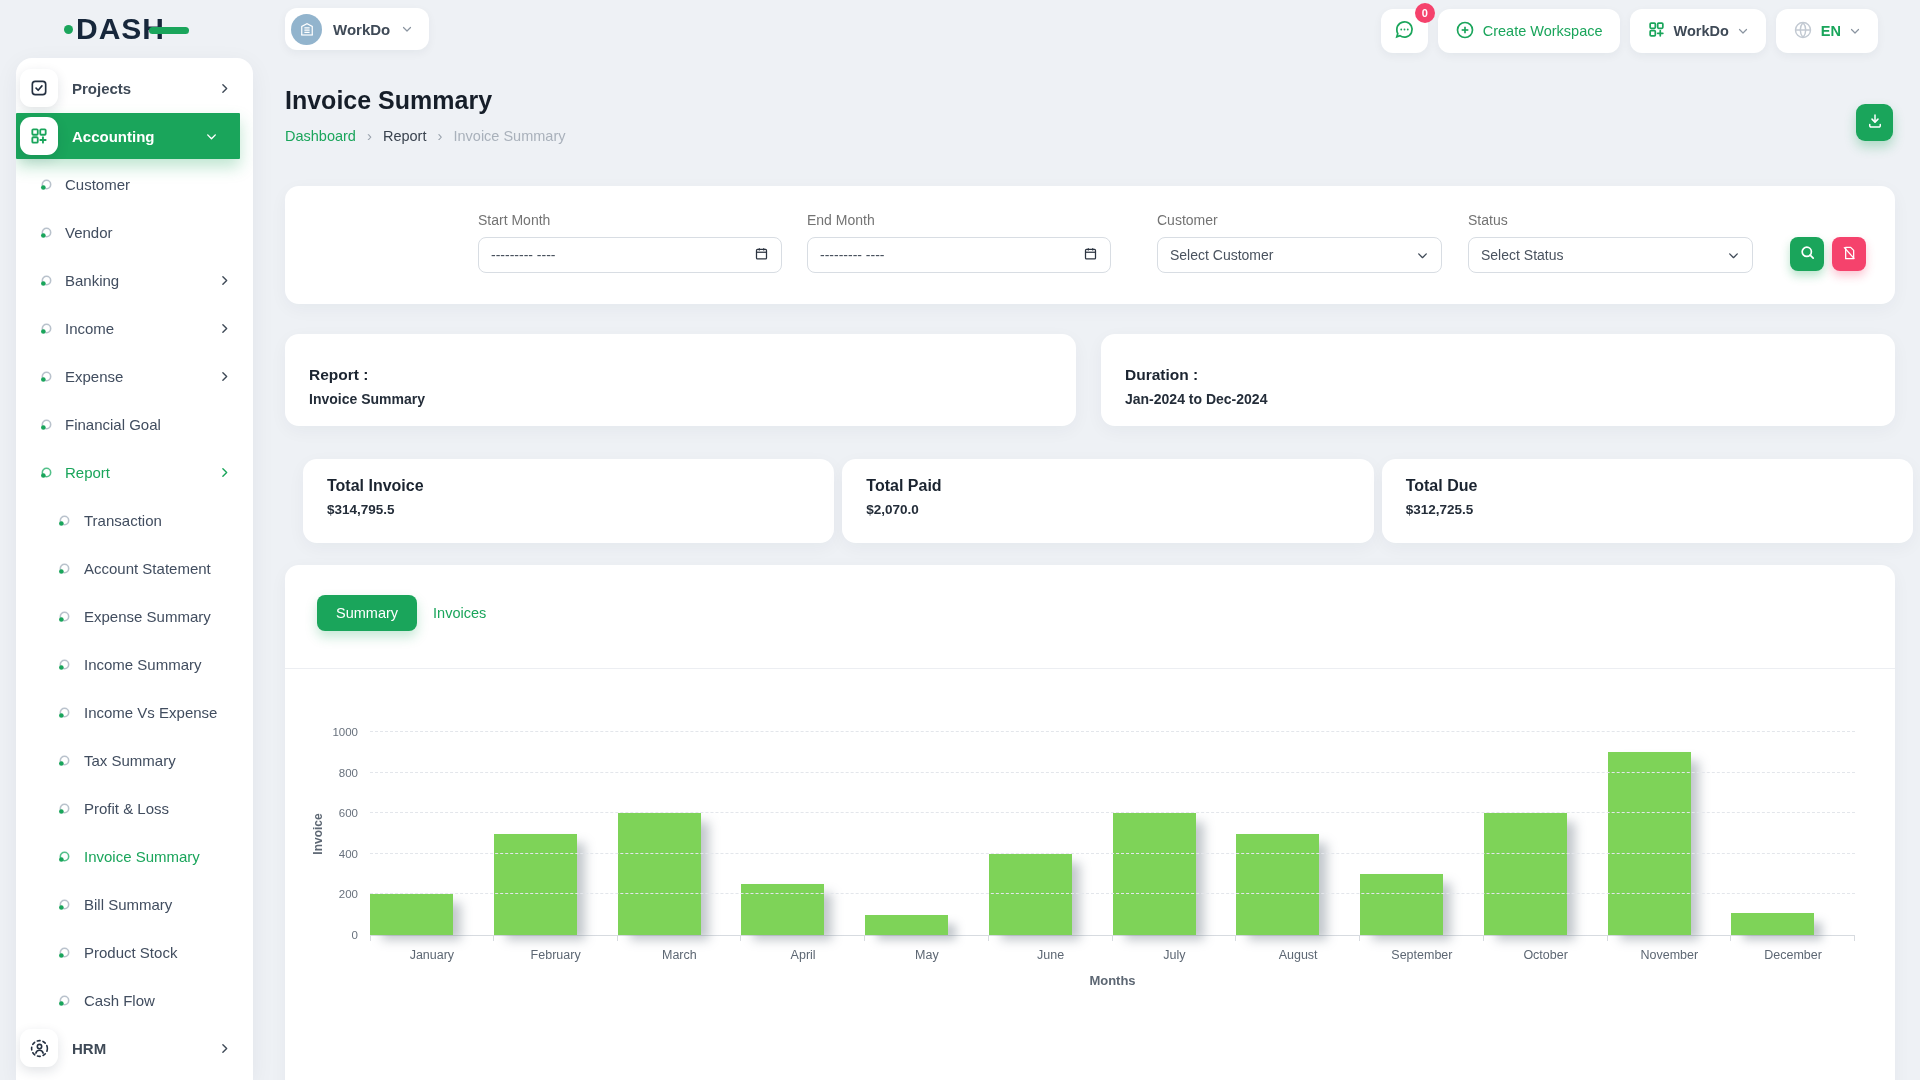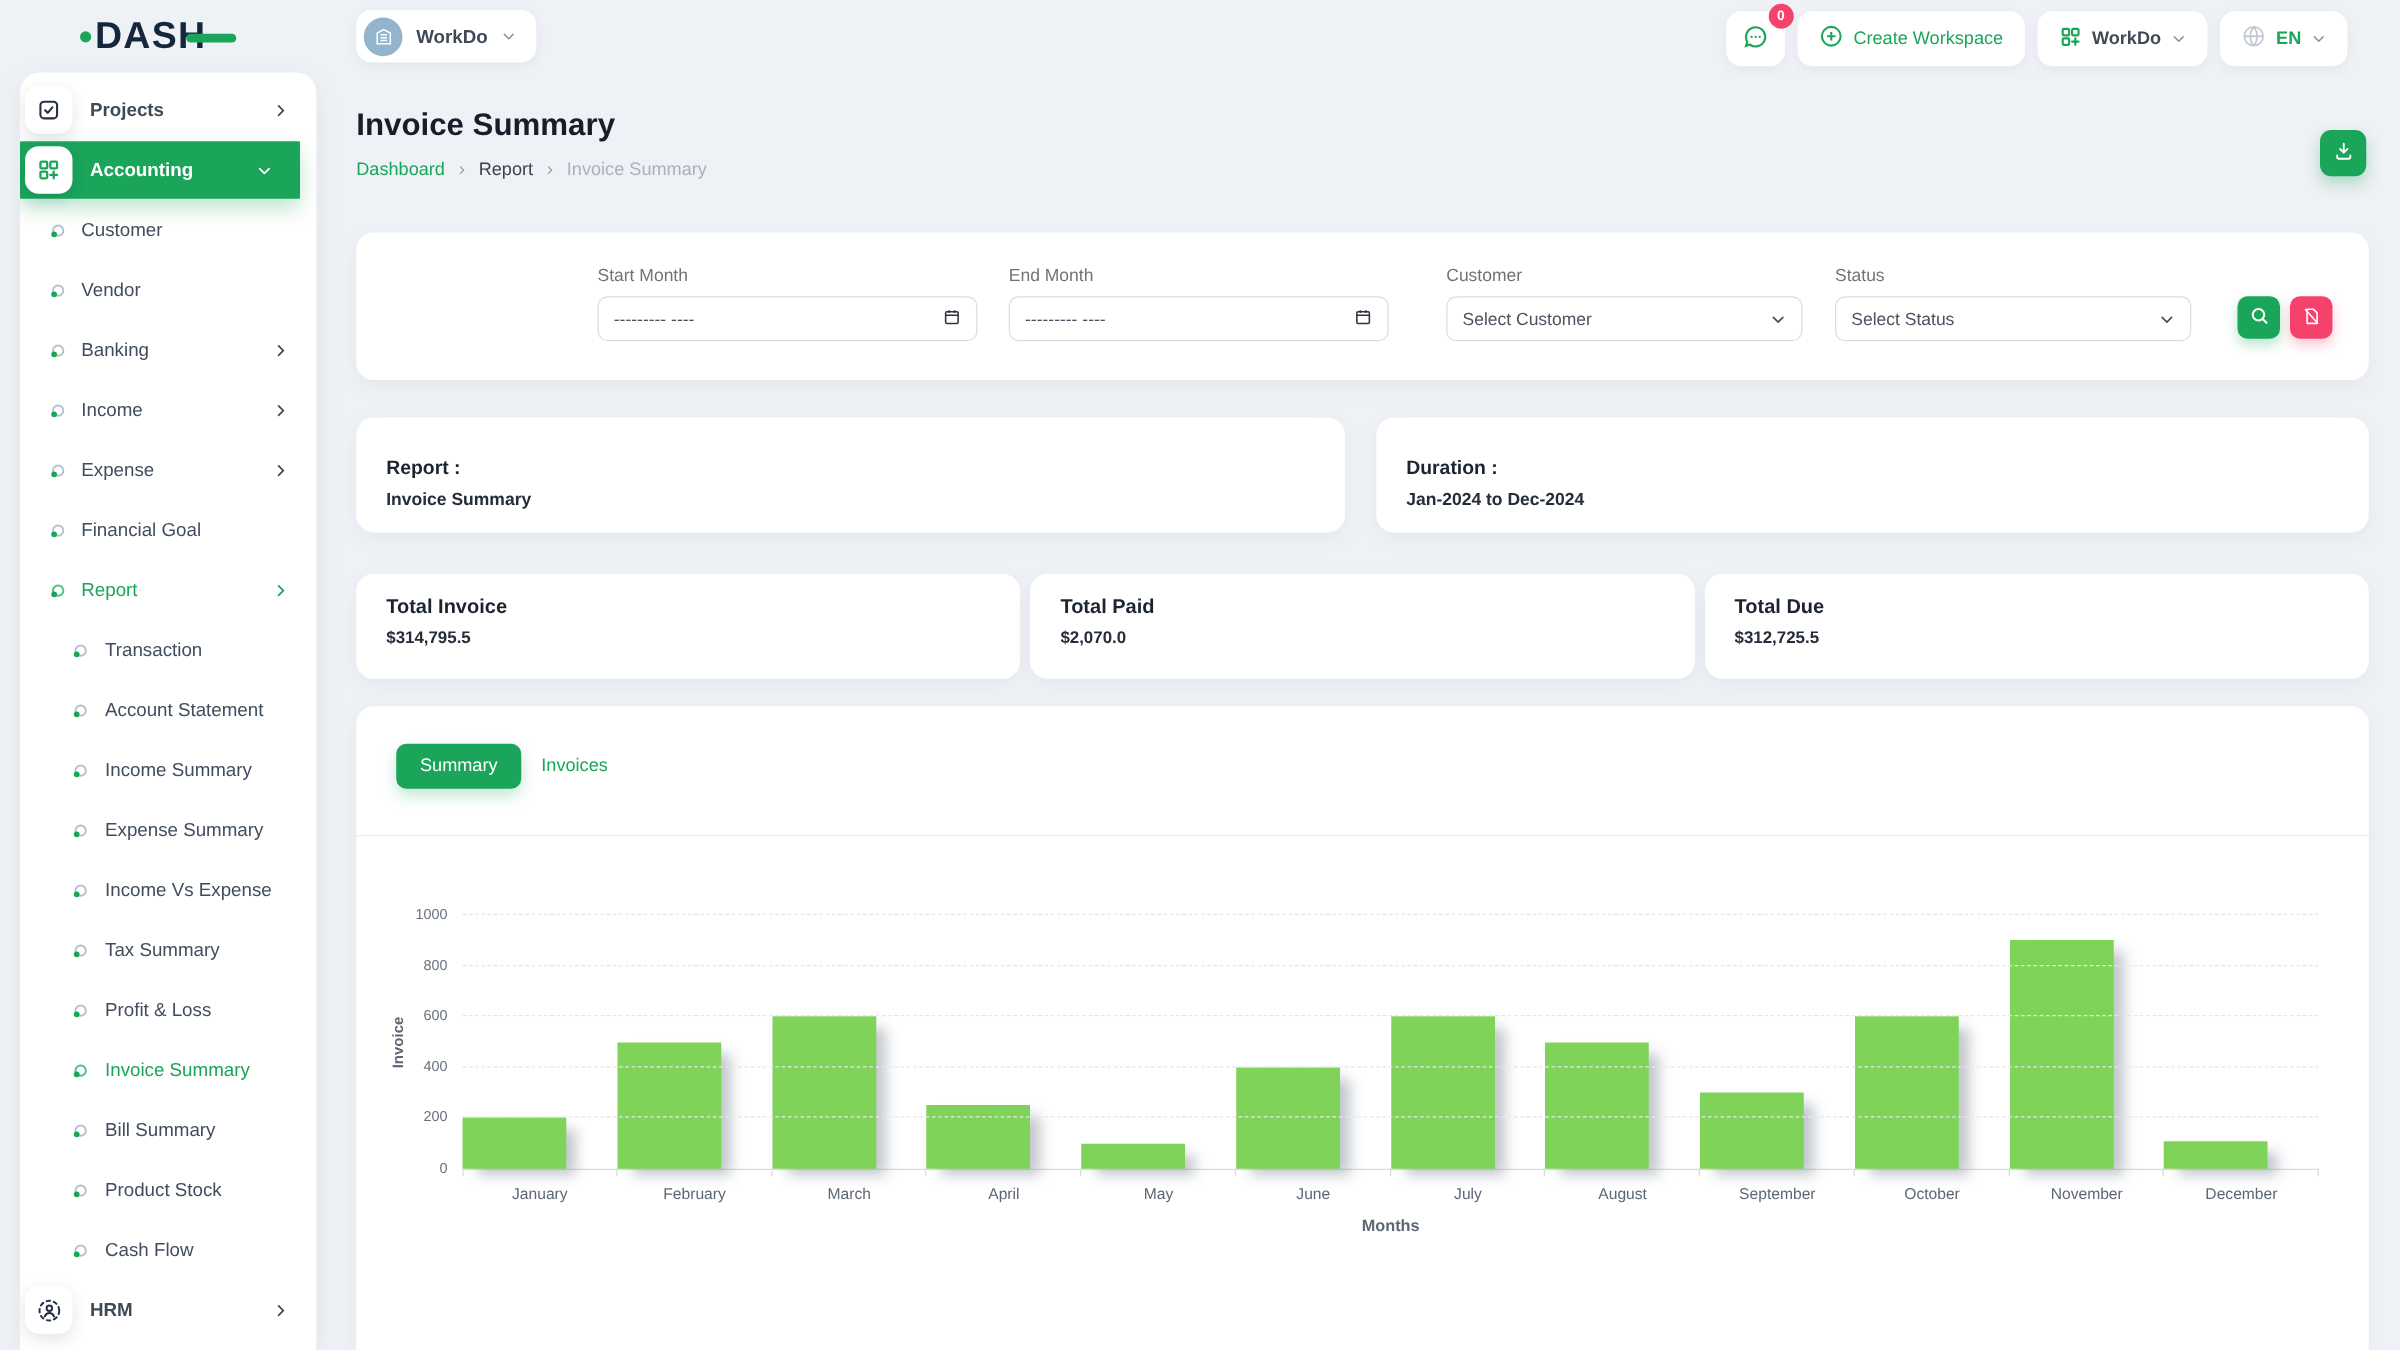--- a/index.html
+++ b/index.html
@@ -74,21 +74,21 @@
   .ml25{margin-left:25px;} .ml46{margin-left:46px;} .ml26{margin-left:26px;} .ml37{margin-left:37px;}
   .filter-btns{display:flex;gap:8px;margin-top:25px;}
   .sq-btn{width:34px;height:34px;border:none;border-radius:8px;display:flex;align-items:center;justify-content:center;cursor:pointer;}
   .sq-btn.green{background:var(--accent);box-shadow:0 5px 10px rgba(26,165,91,.3);}
   .sq-btn.pink{background:var(--danger);box-shadow:0 5px 10px rgba(245,66,108,.3);}
   .info-card{position:absolute;top:334px;height:92px;padding:32px 24px;}
   .info-card.report{left:285px;width:791px;}
   .info-card.duration{left:1101px;width:794px;}
   .ic-label{font-size:15.5px;font-weight:700;color:var(--txt-dark);}
   .ic-value{font-size:14px;font-weight:700;color:#242d39;margin-top:7px;}
-  .totals-row{position:absolute;left:285px;top:459px;width:1610px;height:84px;display:flex;gap:8px;}
+  .totals-row{position:absolute;left:303px;top:459px;width:1610px;height:84px;display:flex;gap:8px;}
   .total-card{flex:1;padding:18px 24px;}
   .tc-label{font-size:16px;font-weight:700;color:var(--txt-dark);}
   .tc-value{font-size:13.5px;font-weight:700;color:#242d39;margin-top:7px;}
   
   .chart-card{position:absolute;left:285px;top:565px;width:1610px;height:585px;}
   .tabs{position:absolute;left:32px;top:30px;display:flex;align-items:center;gap:16px;}
   .tab{border:none;background:none;font-family:inherit;font-size:14.5px;color:var(--accent);cursor:pointer;padding:0;}
   .tab.active{background:var(--accent);color:#fff;border-radius:8px;padding:10px 19px;font-weight:500;
     box-shadow:0 6px 12px rgba(26,165,91,.25);}
   .tabs-divider{position:absolute;left:0;right:0;top:103px;height:1px;background:#eceef2;}
@@ -327,30 +327,30 @@
         </span>
         <span class="lbl">Account Statement</span>
       </div>
       <div class="snav subsub">
         <span class="dot">
           <svg width="13" height="13" viewBox="0 0 14 14">
             <circle cx="7" cy="7" r="4.5" fill="none" stroke="#b9c2cc" stroke-width="1.7"></circle>
             <circle cx="3.6" cy="10.2" r="2.5" fill="#1aa55b"></circle>
           </svg>
         </span>
+        <span class="lbl">Expense Summary</span>
+      </div>
+      <div class="snav subsub">
+        <span class="dot">
+          <svg width="13" height="13" viewBox="0 0 14 14">
+            <circle cx="7" cy="7" r="4.5" fill="none" stroke="#b9c2cc" stroke-width="1.7"></circle>
+            <circle cx="3.6" cy="10.2" r="2.5" fill="#1aa55b"></circle>
+          </svg>
+        </span>
         <span class="lbl">Income Summary</span>
-      </div>
-      <div class="snav subsub">
-        <span class="dot">
-          <svg width="13" height="13" viewBox="0 0 14 14">
-            <circle cx="7" cy="7" r="4.5" fill="none" stroke="#b9c2cc" stroke-width="1.7"></circle>
-            <circle cx="3.6" cy="10.2" r="2.5" fill="#1aa55b"></circle>
-          </svg>
-        </span>
-        <span class="lbl">Expense Summary</span>
       </div>
       <div class="snav subsub">
         <span class="dot">
           <svg width="13" height="13" viewBox="0 0 14 14">
             <circle cx="7" cy="7" r="4.5" fill="none" stroke="#b9c2cc" stroke-width="1.7"></circle>
             <circle cx="3.6" cy="10.2" r="2.5" fill="#1aa55b"></circle>
           </svg>
         </span>
         <span class="lbl">Income Vs Expense</span>
       </div>

